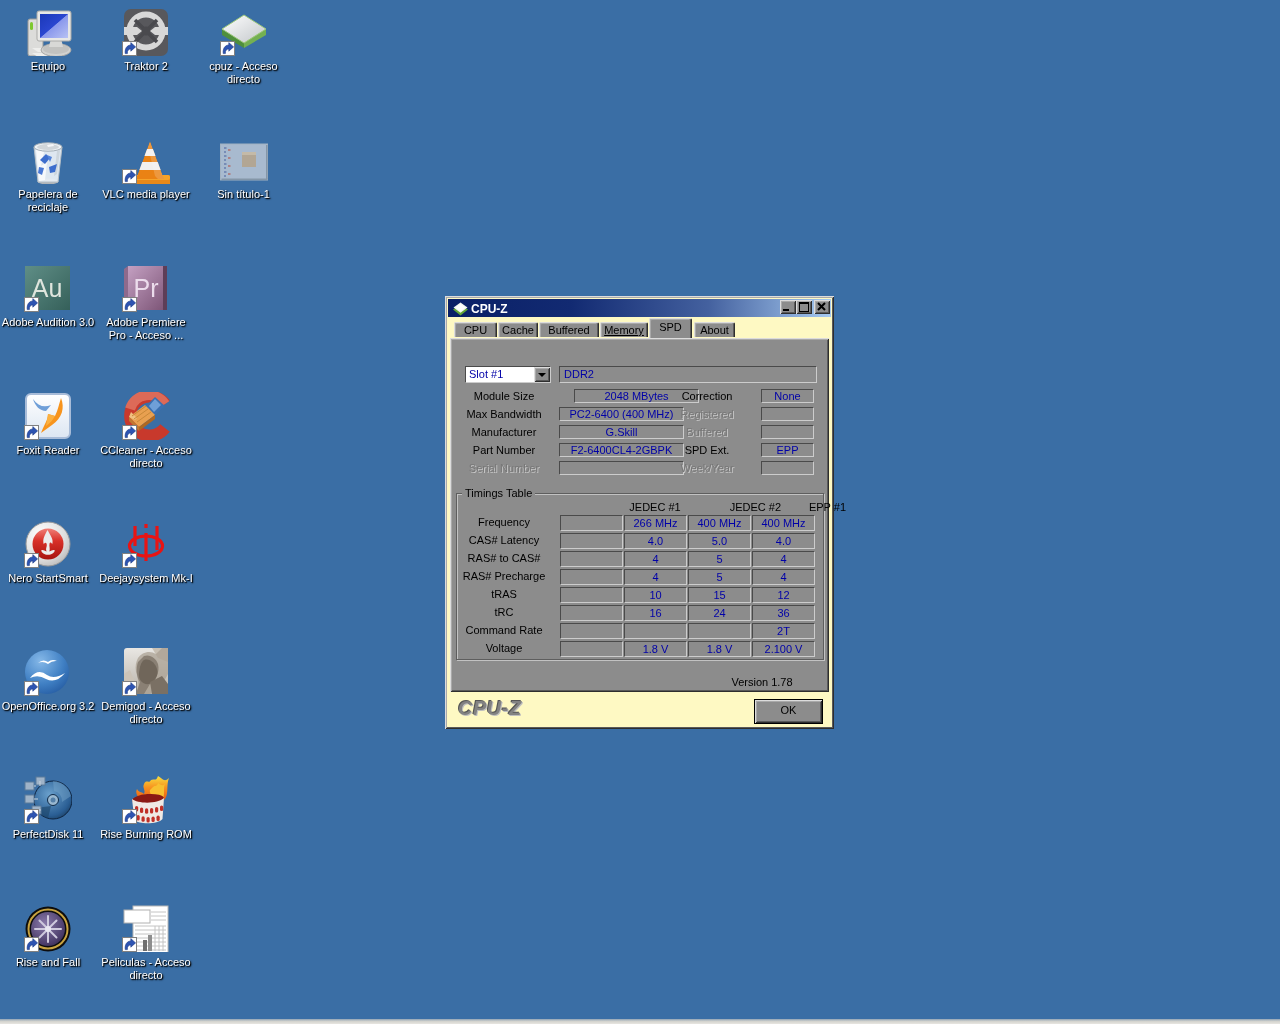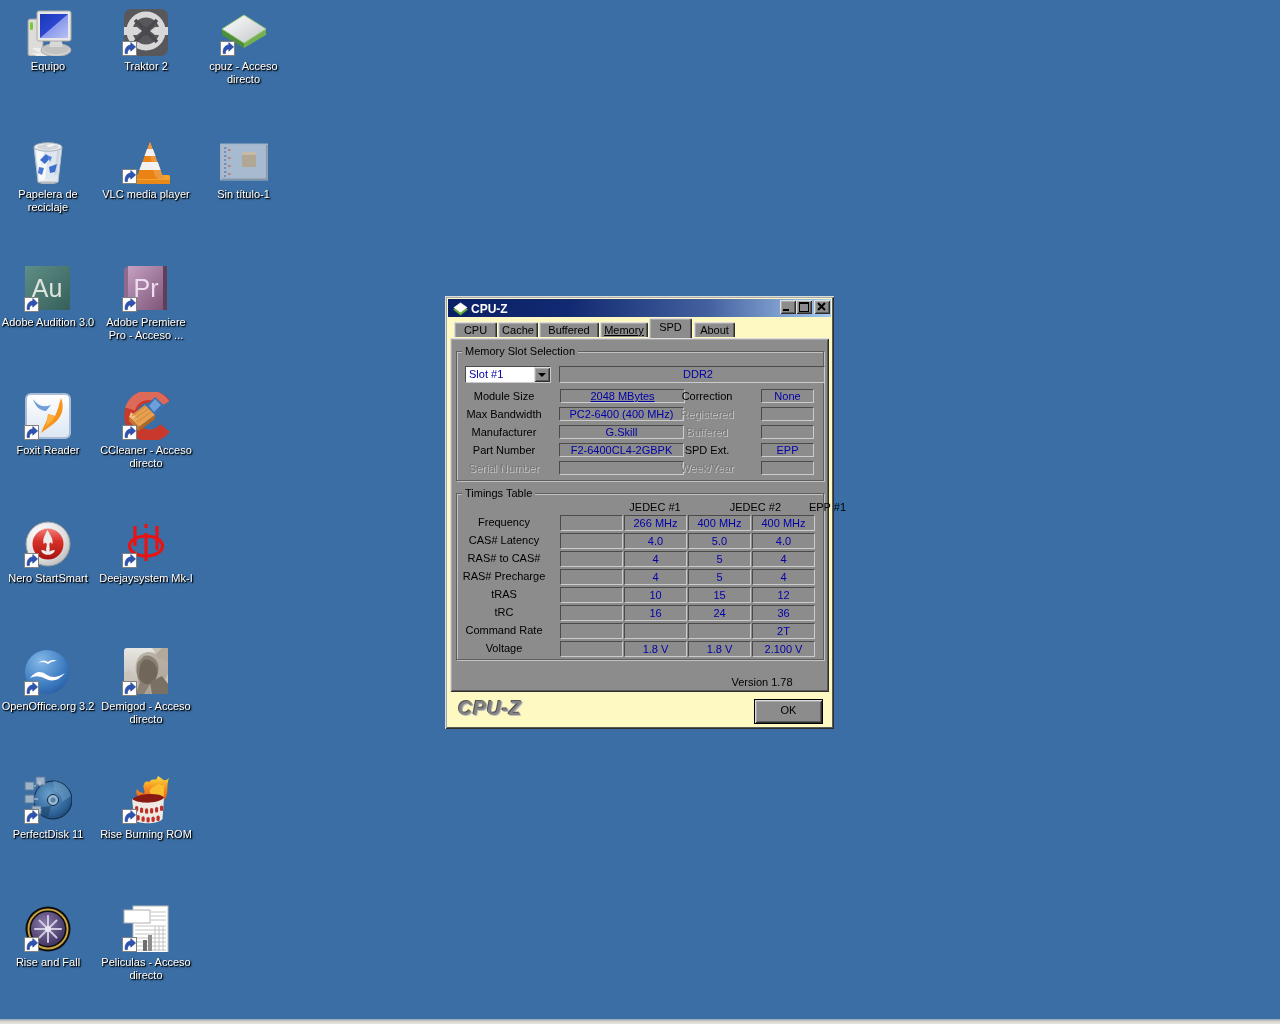--- a/index.html
+++ b/index.html
@@ -387,32 +387,29 @@
   <div class="cbtn" style="left:369px;top:4px"><svg width="16" height="14">
         <path d="M4,3 L11,10 M11,3 L4,10" stroke="#000" stroke-width="2"></path>
       </svg></div>
   <div class="tab" style="left:9px;width:41px;">CPU</div>
   <div class="tab" style="left:53px;width:38px;">Cache</div>
   <div class="tab" style="left:94px;width:58px;">Buffered</div>
   <div class="tab" style="left:155px;width:46px;text-decoration:underline;">Memory</div>
   <div class="tab" style="left:249px;width:39px;">About</div>
   <div class="tab" style="left:204px;width:41px;top:22px;height:19px;z-index:5;line-height:17px;">SPD</div>
   <div id="pane">
-    <div class="grp" style="left:6px;top:13px;width:366px;height:128px;">
-        <span>Memory Slot Selection</span>
-      </div>
     <div class="combo" style="position:absolute;left:15px;top:28px;width:84px;height:15px;background:#fff;border:1px solid;border-color:#4a4a4a #cccccc #cccccc #4a4a4a;">
       <span style="position:absolute;left:3px;top:1px;font-size:11px;color:#0000a8;">Slot #1</span>
       <div style="position:absolute;right:0;top:0;width:16px;height:15px;background:#8c8c8c;box-shadow:inset 1px 1px 0 #dcdcdc, inset -1px -1px 0 #2e2e2e, inset 2px 2px 0 #a9a9a9, inset -2px -2px 0 #5a5a5a;">
         <div style="position:absolute;left:4px;top:6px;width:0;height:0;border:4px solid transparent;border-top:4px solid #000;"></div>
       </div>
     </div>
-    <div class="fld" style="left:109px;top:28px;width:252px;height:15px;text-align:center;padding-left:12px;line-height:15px;">DDR2</div>
+    <div class="fld" style="left:109px;top:28px;width:252px;height:15px;text-align:left;padding-left:4px;line-height:15px;">DDR2</div>
     <div class="rl" style="left:6px;top:52px;width:96px;">Module Size</div>
-    <div class="fld" style="left:110px;top:51px;width:123px;height:12px;line-height:12px;text-decoration:underline;">2048 MBytes</div>
+    <div class="fld" style="left:124px;top:51px;width:123px;height:12px;line-height:12px;">2048 MBytes</div>
     <div class="rl" style="left:311px;top:52px;width:0px;"></div>
     <div class="rl" style="left:209px;top:52px;width:96px;">Correction</div>
     <div class="fld" style="left:311px;top:51px;width:51px;height:12px;line-height:12px;">None</div>
     <div class="rl" style="left:6px;top:70px;width:96px;">Max Bandwidth</div>
     <div class="fld" style="left:109px;top:69px;width:123px;height:12px;line-height:12px;">PC2-6400 (400 MHz)</div>
     <div class="rl dis" style="left:209px;top:70px;width:96px;">Registered</div>
     <div class="fld" style="left:311px;top:69px;width:51px;height:12px;line-height:12px;"></div>
     <div class="rl" style="left:6px;top:88px;width:96px;">Manufacturer</div>
     <div class="fld" style="left:109px;top:87px;width:123px;height:12px;line-height:12px;">G.Skill</div>
     <div class="rl dis" style="left:209px;top:88px;width:96px;">Buffered</div>

